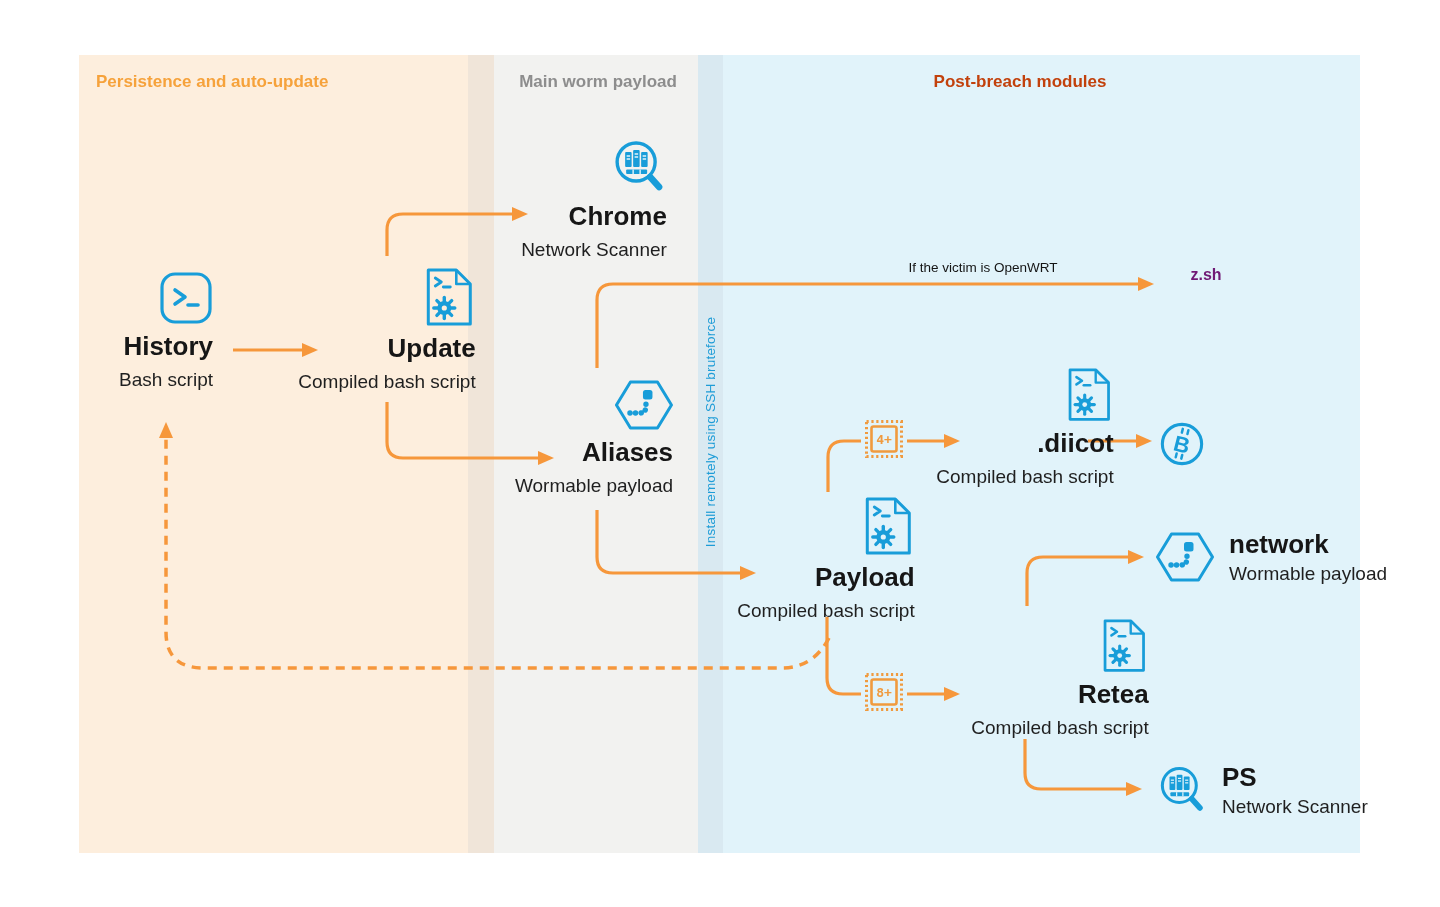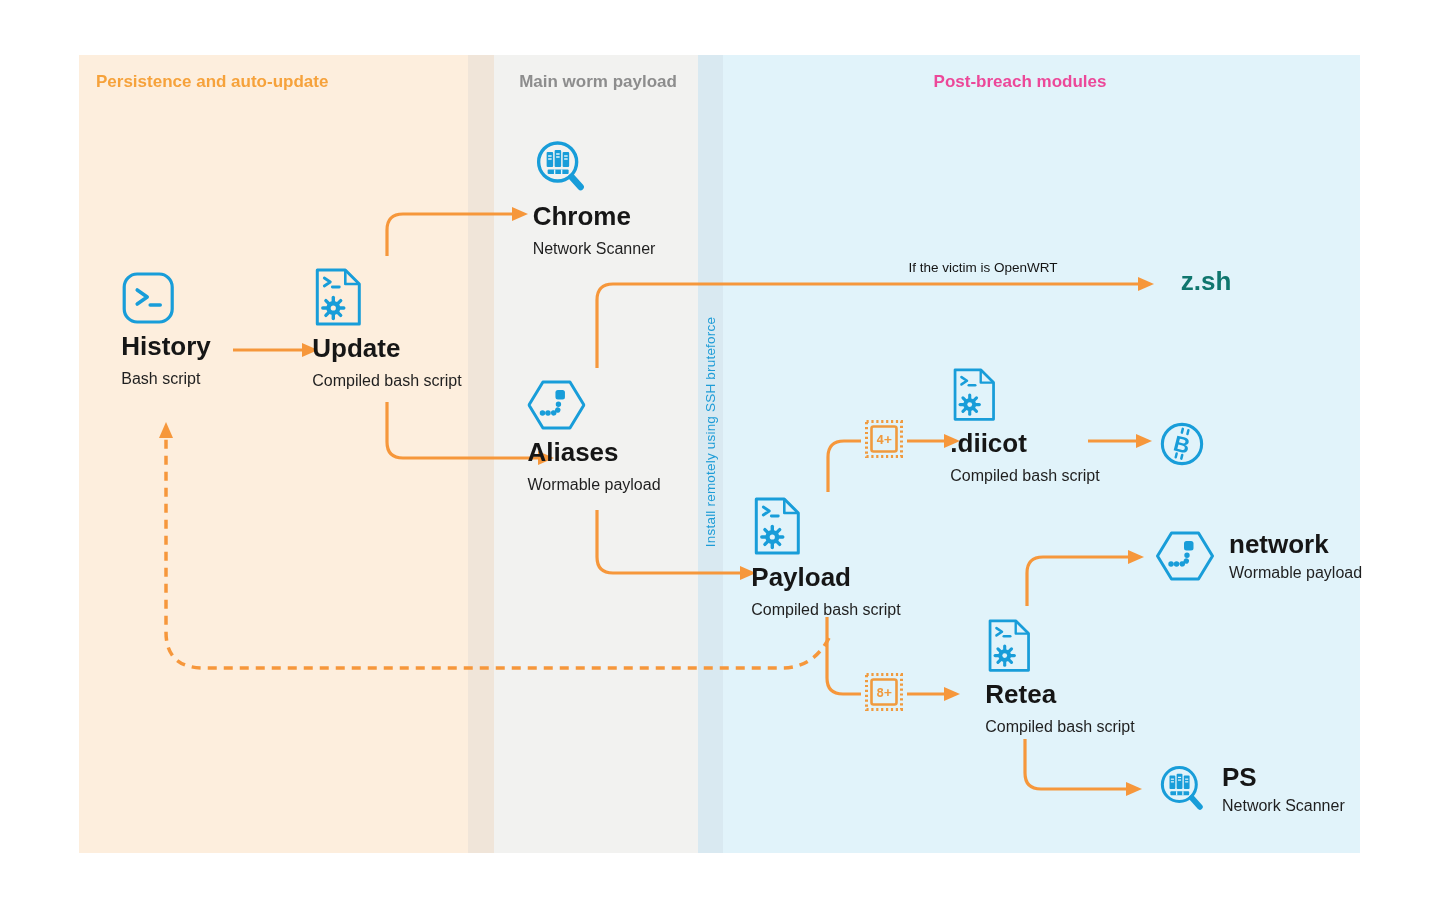--- a/index.html
+++ b/index.html
@@ -10,30 +10,30 @@
   .band{position:absolute;top:55px;height:798px;}
   .band-peach{left:79px;width:389px;background:#FDEEDD;}
   .band-peach-strip{left:468px;width:26px;background:#F0E5D9;}
   .band-gray{left:494px;width:204px;background:#F2F2F0;}
   .band-blue-strip{left:698px;width:25px;background:#D9E9F1;}
   .band-blue{left:723px;width:637px;background:#E1F3FA;}
 
   .section-label{position:absolute;top:72px;font-size:17px;font-weight:700;white-space:nowrap;}
   .lbl-orange{color:#F6A23B;}
   .lbl-gray{color:#8D8D8D;transform:translateX(-50%);}
-  .lbl-blue{color:#ec4899;transform:translateX(-50%);}
-
-  .node-v{position:absolute;display:flex;flex-direction:column;align-items:flex-start;transform:translateX(-50%);white-space:nowrap;}
+  .lbl-blue{color:#c2410c;transform:translateX(-50%);}
+
+  .node-v{position:absolute;display:flex;flex-direction:column;align-items:flex-end;transform:translateX(-50%);white-space:nowrap;}
   .node-h{position:absolute;display:flex;align-items:center;gap:15px;white-space:nowrap;}
   .node-h .col{display:flex;flex-direction:column;}
   .title{font-size:26px;font-weight:700;color:#161616;margin-top:7px;line-height:1.1;}
-  .subtitle{font-size:16px;color:#1f1f1f;margin-top:9px;line-height:1.1;}
+  .subtitle{font-size:19px;color:#1f1f1f;margin-top:9px;line-height:1.1;}
   .node-h .title{margin-top:0;}
   .node-h .subtitle{margin-top:5px;}
-  .title-only{font-size:26px;font-weight:700;color:#0f766e;}
+  .title-only{font-size:16px;font-weight:700;color:#701a75;}
 
   .edges{position:absolute;left:0;top:0;width:1440px;height:907px;pointer-events:none;}
   .edge-label{position:absolute;font-size:13.5px;color:#141414;transform:translateX(-50%);white-space:nowrap;}
   .vlabel{
     position:absolute;left:710px;top:432px;
     transform:translate(-50%,-50%) rotate(-90deg);
     color:#1E9CD7;font-size:13.5px;white-space:nowrap;letter-spacing:0.2px;
   }
   .chip{position:absolute;transform:translate(-50%,-50%);}
   svg text{font-family:"Liberation Sans", sans-serif;}

